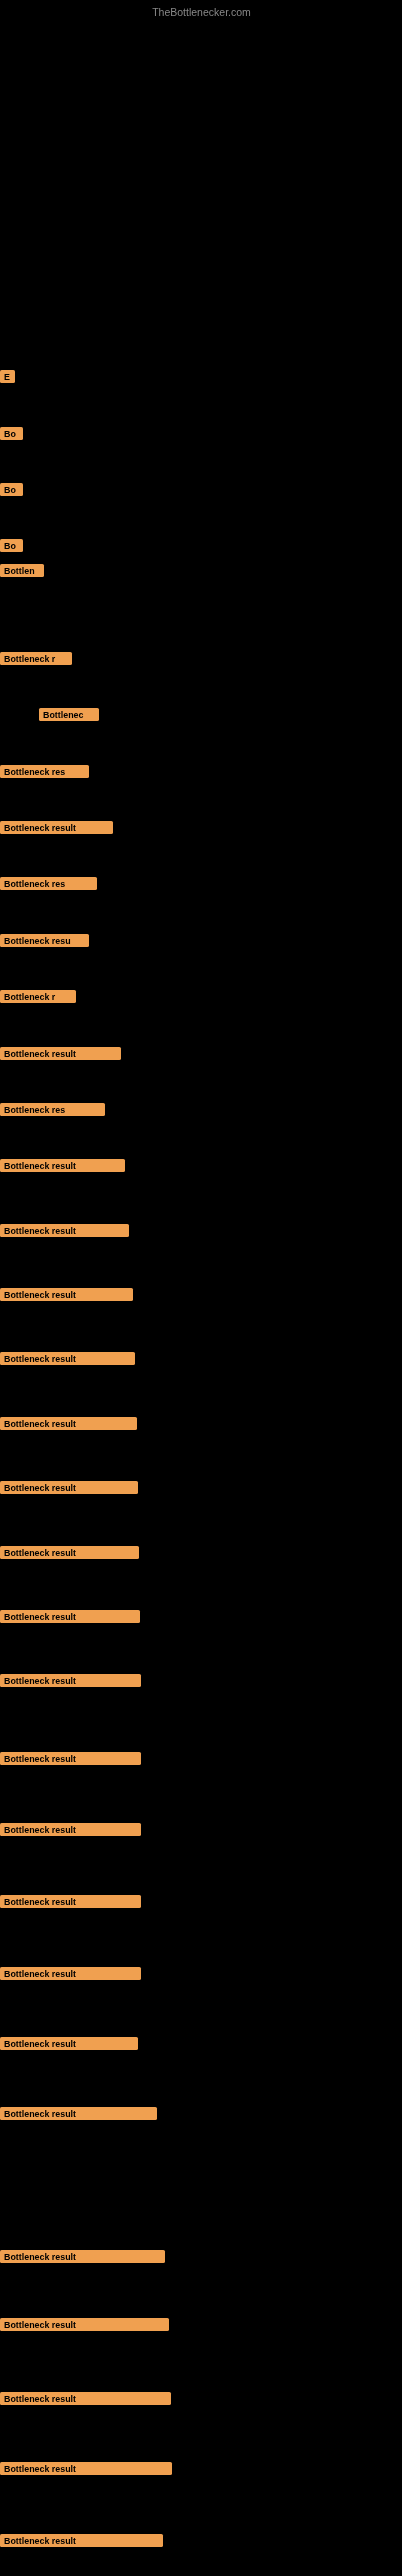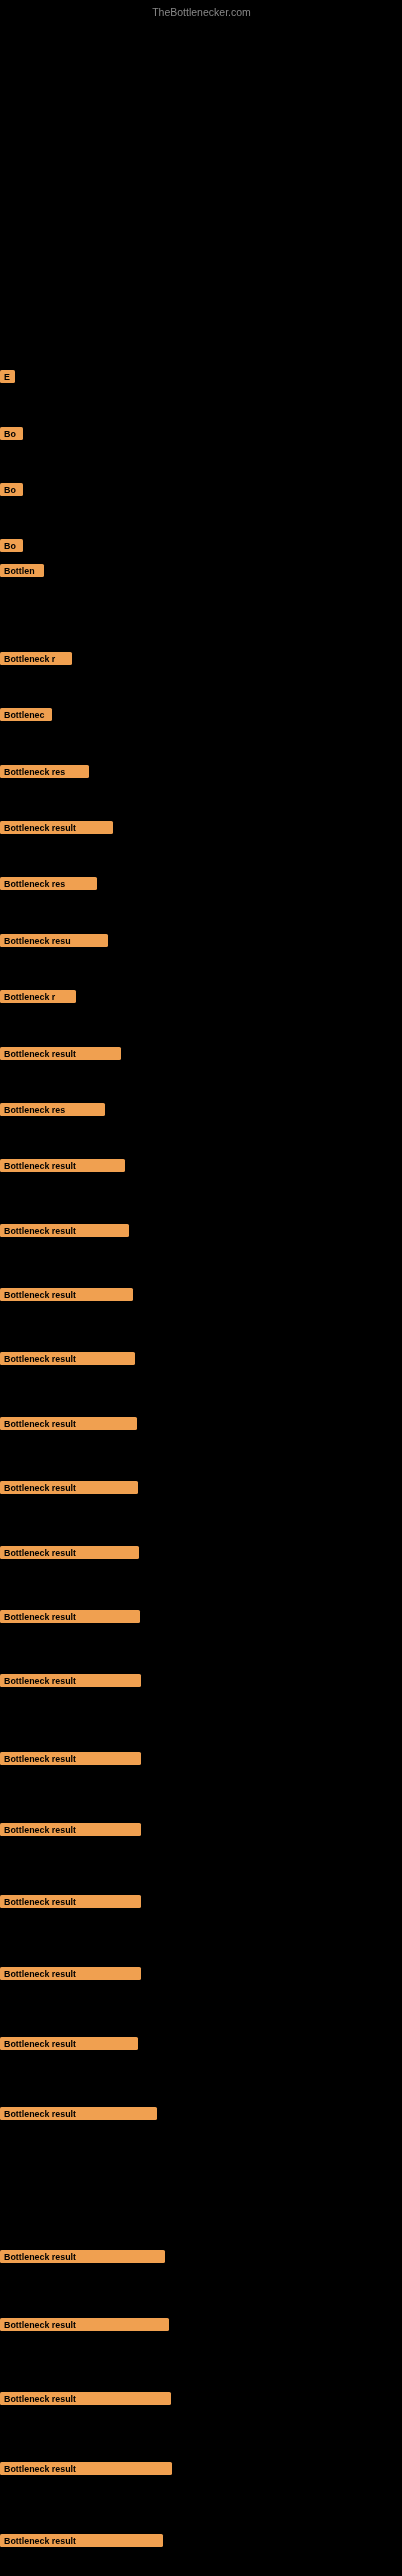--- a/index.html
+++ b/index.html
@@ -51,25 +51,25 @@
 <div class="result-item" style="top: 2250px; left: 0px;"><span class="bottleneck-label" style="max-width: 165px; width: 165px;">Bottleneck result</span></div>
 <div class="result-item" style="top: 2318px; left: 0px;"><span class="bottleneck-label" style="max-width: 169px; width: 169px;">Bottleneck result</span></div>
 <div class="result-item" style="top: 2392px; left: 0px;"><span class="bottleneck-label" style="max-width: 171px; width: 171px;">Bottleneck result</span></div>
 <div class="result-item" style="top: 2462px; left: 0px;"><span class="bottleneck-label" style="max-width: 172px; width: 172px;">Bottleneck result</span></div>
 <div class="result-item" style="top: 2534px; left: 0px;"><span class="bottleneck-label" style="max-width: 163px; width: 163px;">Bottleneck result</span></div>
 <div class="result-item" style="top: 427px; left: 0px;"><span class="bottleneck-label" style="max-width: 22.5px; width: 22.5px;">Bo</span></div>
 <div class="result-item" style="top: 483px; left: 0px;"><span class="bottleneck-label" style="max-width: 22.5px; width: 22.5px;">Bo</span></div>
 <div class="result-item" style="top: 539px; left: 0px;"><span class="bottleneck-label" style="max-width: 22.5px; width: 22.5px;">Bo</span></div>
 <div class="result-item" style="top: 564px; left: 0px;"><span class="bottleneck-label" style="max-width: 44px; width: 44px;">Bottlen</span></div>
 <div class="result-item" style="top: 652px; left: 0px;"><span class="bottleneck-label" style="max-width: 72px; width: 72px;">Bottleneck r</span></div>
-<div class="result-item" style="top: 708px; left: 0px;"><span class="bottleneck-label" style="max-width: 60px; width: 52px;">Bottlenec</span></div>
+<div class="result-item" style="top: 708px; left: 0px;"><span class="bottleneck-label" style="max-width: 60px; width: 60px; margin-left: 39px;">Bottlenec</span></div>
 <div class="result-item" style="top: 765px; left: 0px;"><span class="bottleneck-label" style="max-width: 89px; width: 89px;">Bottleneck res</span></div>
 <div class="result-item" style="top: 821px; left: 0px;"><span class="bottleneck-label" style="max-width: 113px; width: 113px;">Bottleneck result</span></div>
 <div class="result-item" style="top: 877px; left: 0px;"><span class="bottleneck-label" style="max-width: 97px; width: 97px;">Bottleneck res</span></div>
-<div class="result-item" style="top: 934px; left: 0px;"><span class="bottleneck-label" style="max-width: 109px; width: 108px;">Bottleneck resu</span></div>
+<div class="result-item" style="top: 934px; left: 0px;"><span class="bottleneck-label" style="max-width: 109px; width: 89px;">Bottleneck resu</span></div>
 <div class="result-item" style="top: 990px; left: 0px;"><span class="bottleneck-label" style="max-width: 76px; width: 76px;">Bottleneck r</span></div>
 <div class="result-item" style="top: 1047px; left: 0px;"><span class="bottleneck-label" style="max-width: 121px; width: 121px;">Bottleneck result</span></div>
 <div class="result-item" style="top: 1103px; left: 0px;"><span class="bottleneck-label" style="max-width: 105px; width: 105px;">Bottleneck res</span></div>
 <div class="result-item" style="top: 1159px; left: 0px;"><span class="bottleneck-label" style="max-width: 125px; width: 125px;">Bottleneck result</span></div>
 <div class="result-item" style="top: 1224px; left: 0px;"><span class="bottleneck-label" style="max-width: 129px; width: 129px;">Bottleneck result</span></div>
 <div class="result-item" style="top: 1288px; left: 0px;"><span class="bottleneck-label" style="max-width: 133px; width: 133px;">Bottleneck result</span></div>
 <div class="result-item" style="top: 1352px; left: 0px;"><span class="bottleneck-label" style="max-width: 135px; width: 135px;">Bottleneck result</span></div>
 <div class="result-item" style="top: 1417px; left: 0px;"><span class="bottleneck-label" style="max-width: 137px; width: 137px;">Bottleneck result</span></div>
 <div class="result-item" style="top: 1481px; left: 0px;"><span class="bottleneck-label" style="max-width: 138px; width: 138px;">Bottleneck result</span></div>
 <div class="result-item" style="top: 370px; left: 0px;"><span class="bottleneck-label" style="max-width: 14.5px; width: 14.5px;">E</span></div>

